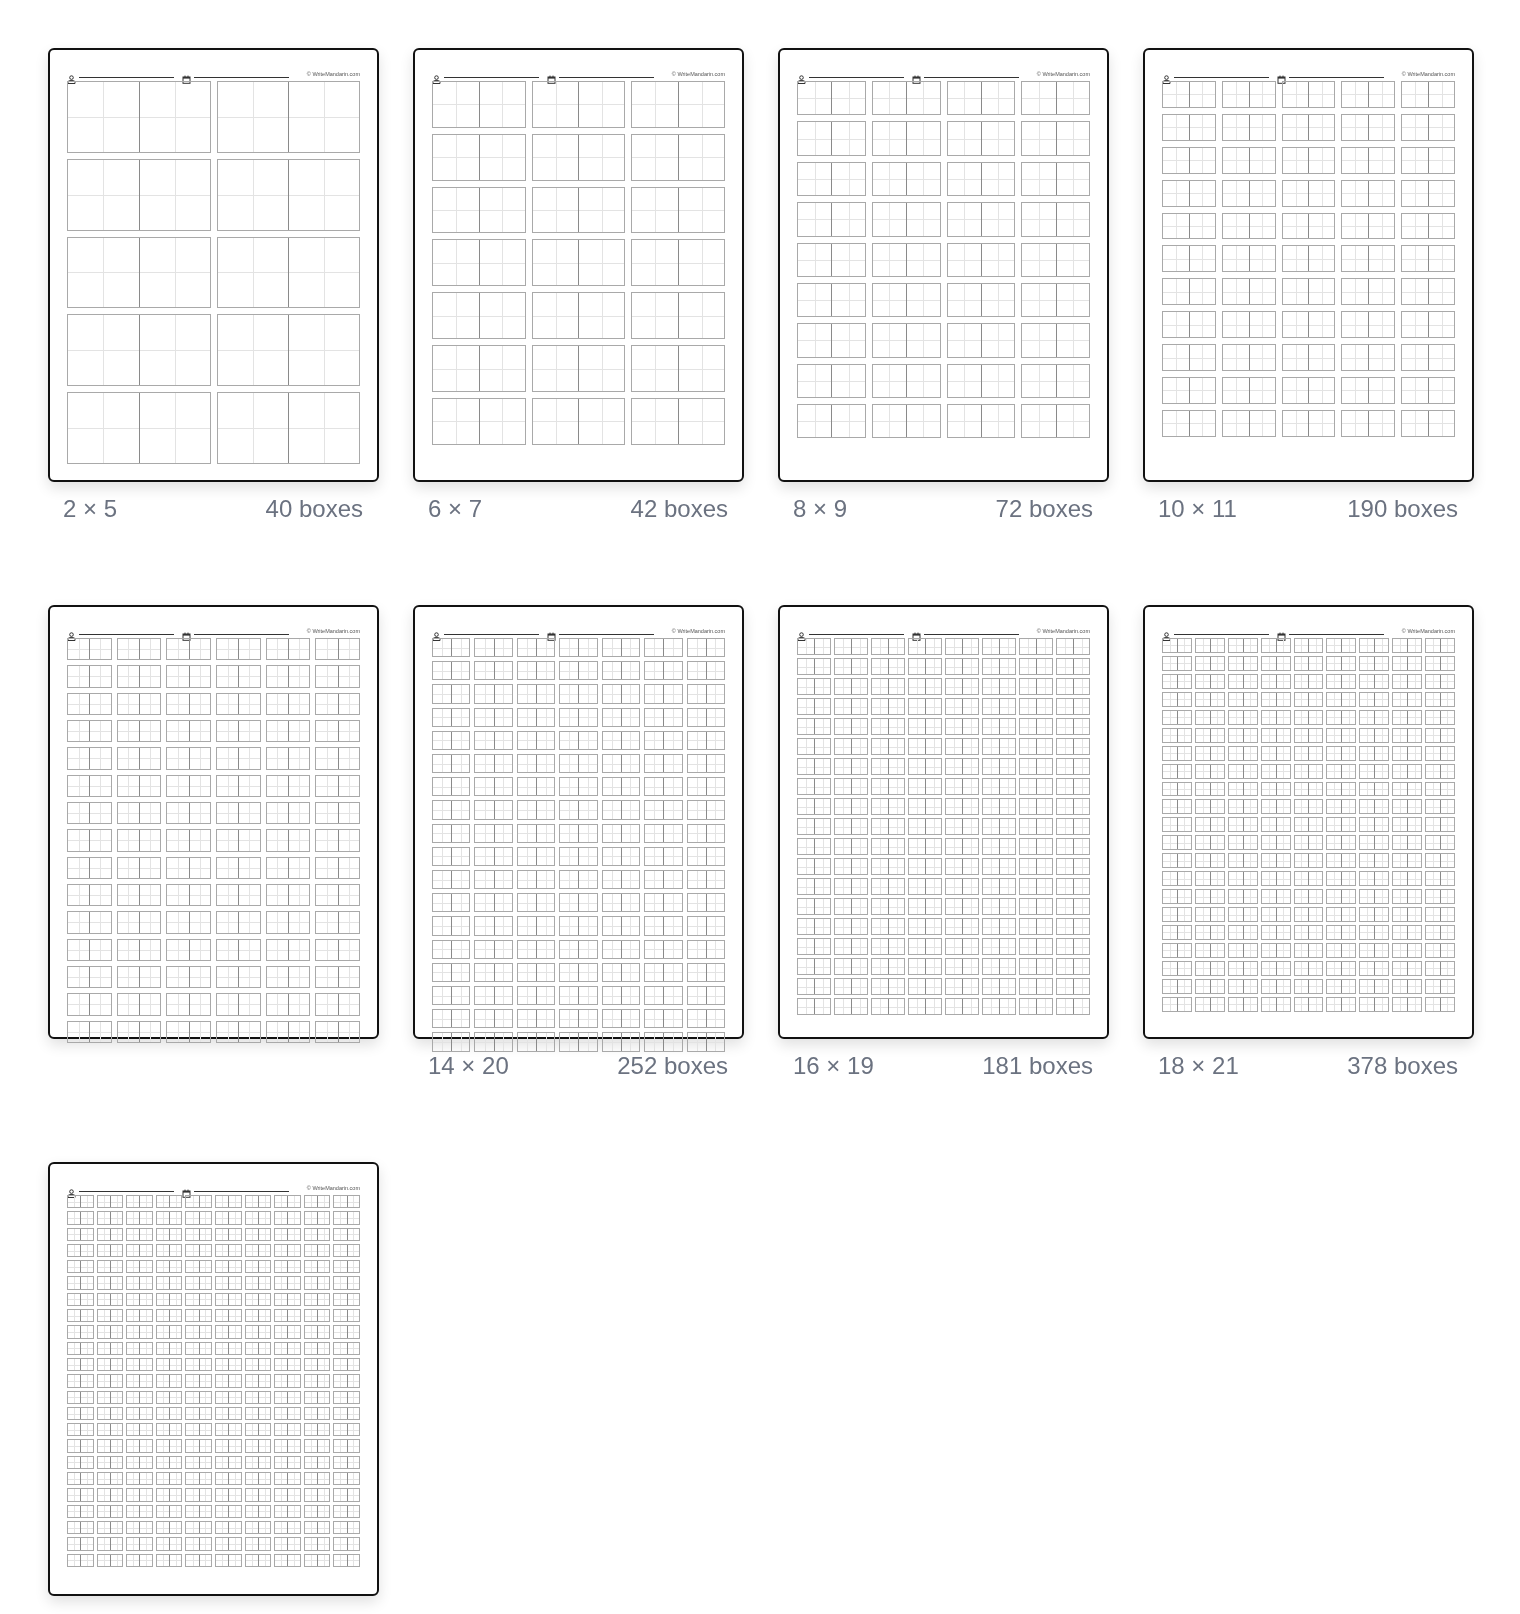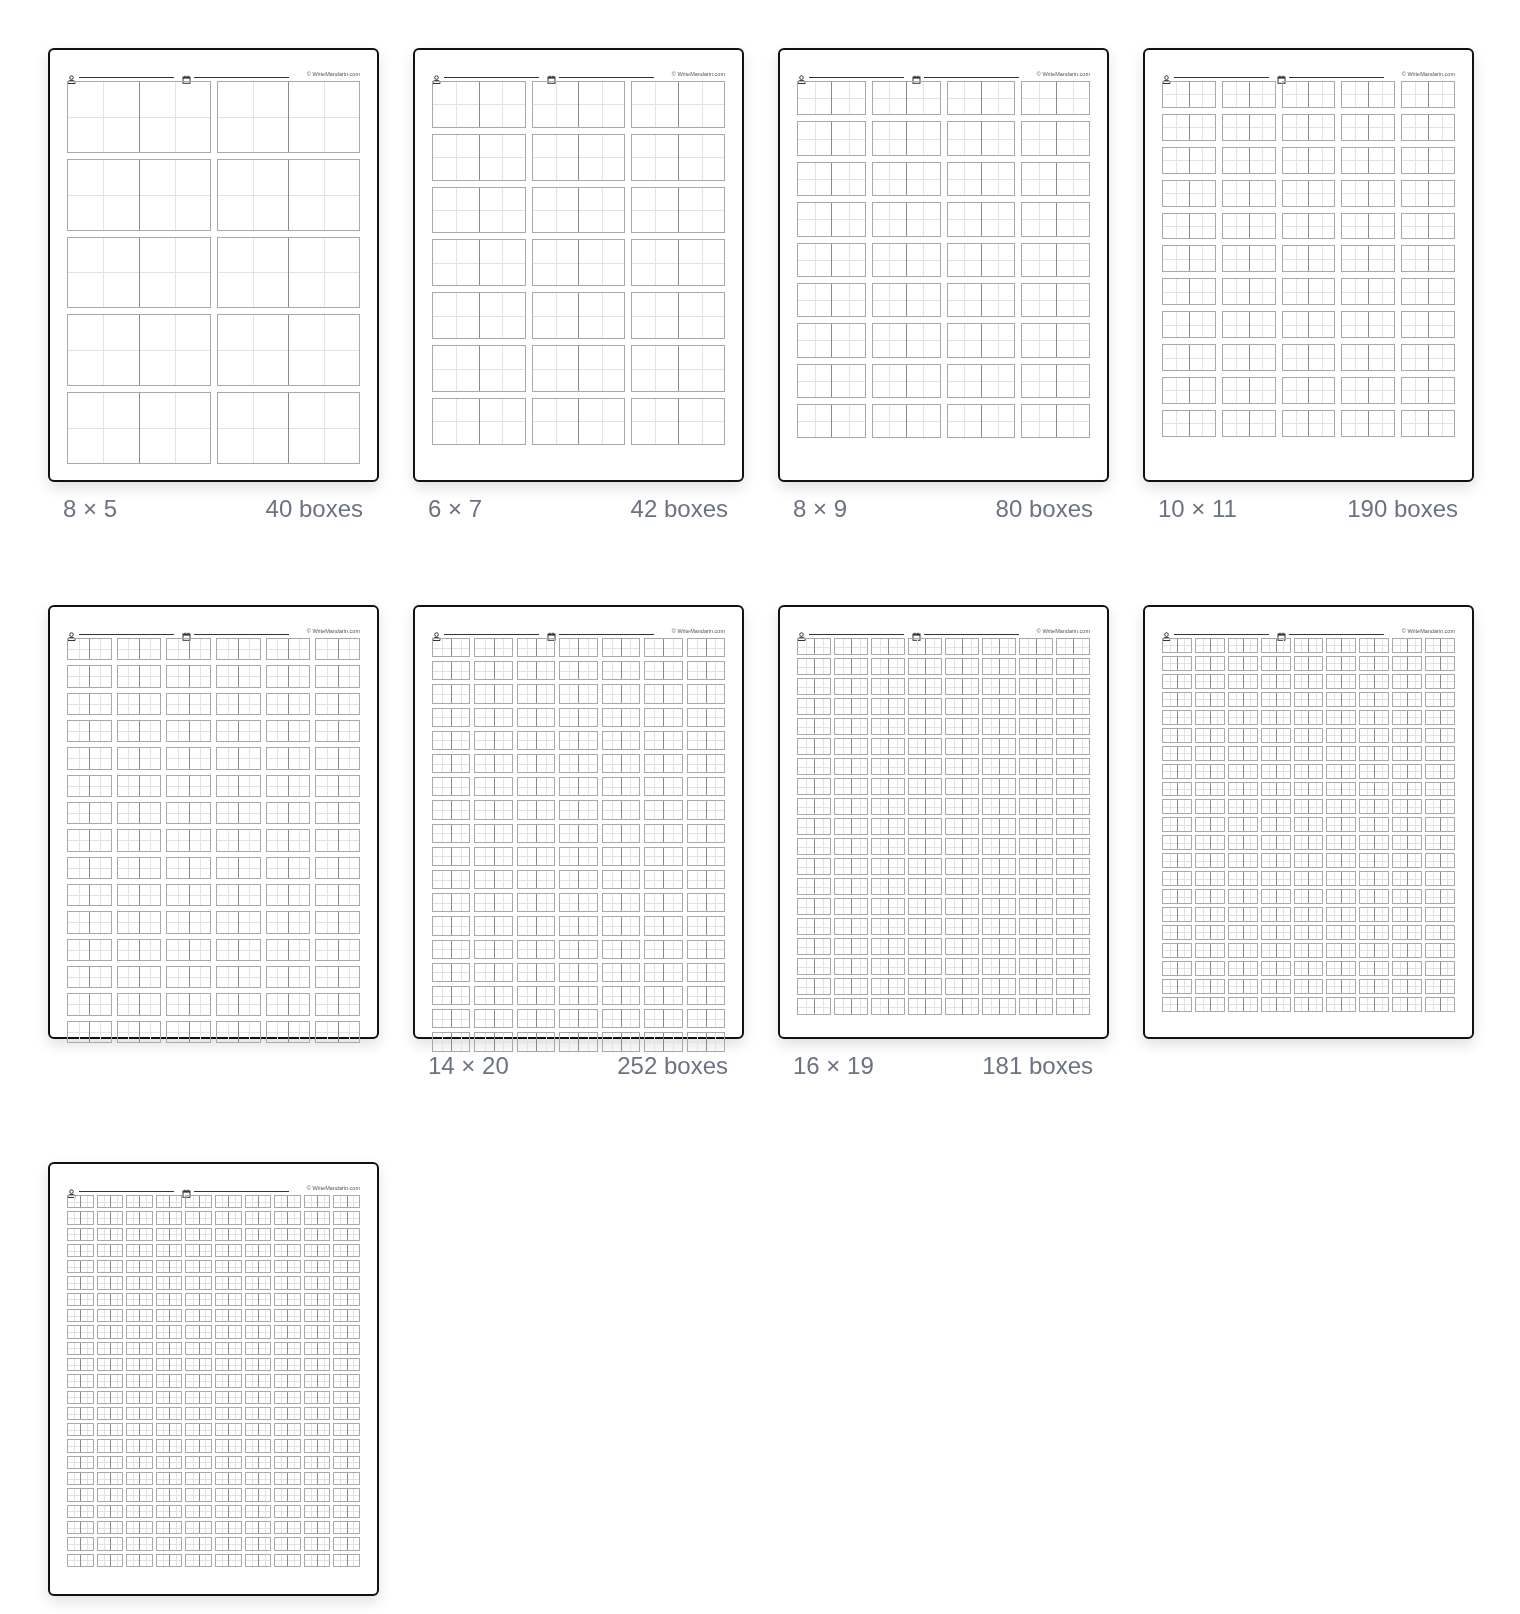--- a/index.html
+++ b/index.html
@@ -99,21 +99,21 @@
               <div class="box" style="width: 50%; height: 100%;"></div>
             </div>
             <div class="pair" style="width: 143.5px; height: 71.75px; margin-left: 6px;">
               <div class="box" style="width: 50%; height: 100%;"></div>
               <div class="box" style="width: 50%; height: 100%;"></div>
             </div>
           </div>
         </div>
     </div>
     <div class="caption">
-      <span class="dims">8 × 5</span>
+      <span class="dims">2 × 5</span>
       <span class="count">40 boxes</span>
     </div>
   </div>
 
   <div class="item">
     <div class="card">
       <div class="sheet-header">
         <span class="hdr-icon">
           <svg width="9" height="9" viewBox="0 0 9 9">
               <circle cx="4.5" cy="2.6" r="1.8" fill="none" stroke="#333" stroke-width="1"></circle>
@@ -420,21 +420,21 @@
             </div>
             <div class="pair" style="width: 68.75px; height: 34.375px; margin-left: 6px;">
               <div class="box" style="width: 50%; height: 100%;"></div>
               <div class="box" style="width: 50%; height: 100%;"></div>
             </div>
           </div>
         </div>
     </div>
     <div class="caption">
       <span class="dims">8 × 9</span>
-      <span class="count">80 boxes</span>
+      <span class="count">72 boxes</span>
     </div>
   </div>
 
   <div class="item">
     <div class="card">
       <div class="sheet-header">
         <span class="hdr-icon">
           <svg width="9" height="9" viewBox="0 0 9 9">
               <circle cx="4.5" cy="2.6" r="1.8" fill="none" stroke="#333" stroke-width="1"></circle>
               <path d="M1 8.5 V7.2 Q1 5.6 2.8 5.6 H6.2 Q8 5.6 8 7.2 V8.5 Z" fill="none" stroke="#333" stroke-width="1"></path>
@@ -3180,20 +3180,24 @@
               <div class="box" style="width: 50%; height: 100%;"></div>
               <div class="box" style="width: 50%; height: 100%;"></div>
             </div>
             <div class="pair" style="width: 29.8889px; height: 14.9444px; margin-left: 3px;">
               <div class="box" style="width: 50%; height: 100%;"></div>
               <div class="box" style="width: 50%; height: 100%;"></div>
             </div>
           </div>
         </div>
     </div>
+    <div class="caption">
+      <span class="dims">18 × 21</span>
+      <span class="count">378 boxes</span>
+    </div>
   </div>
 
   <div class="item">
     <div class="card">
       <div class="sheet-header">
         <span class="hdr-icon">
           <svg width="9" height="9" viewBox="0 0 9 9">
               <circle cx="4.5" cy="2.6" r="1.8" fill="none" stroke="#333" stroke-width="1"></circle>
               <path d="M1 8.5 V7.2 Q1 5.6 2.8 5.6 H6.2 Q8 5.6 8 7.2 V8.5 Z" fill="none" stroke="#333" stroke-width="1"></path>
             </svg>

